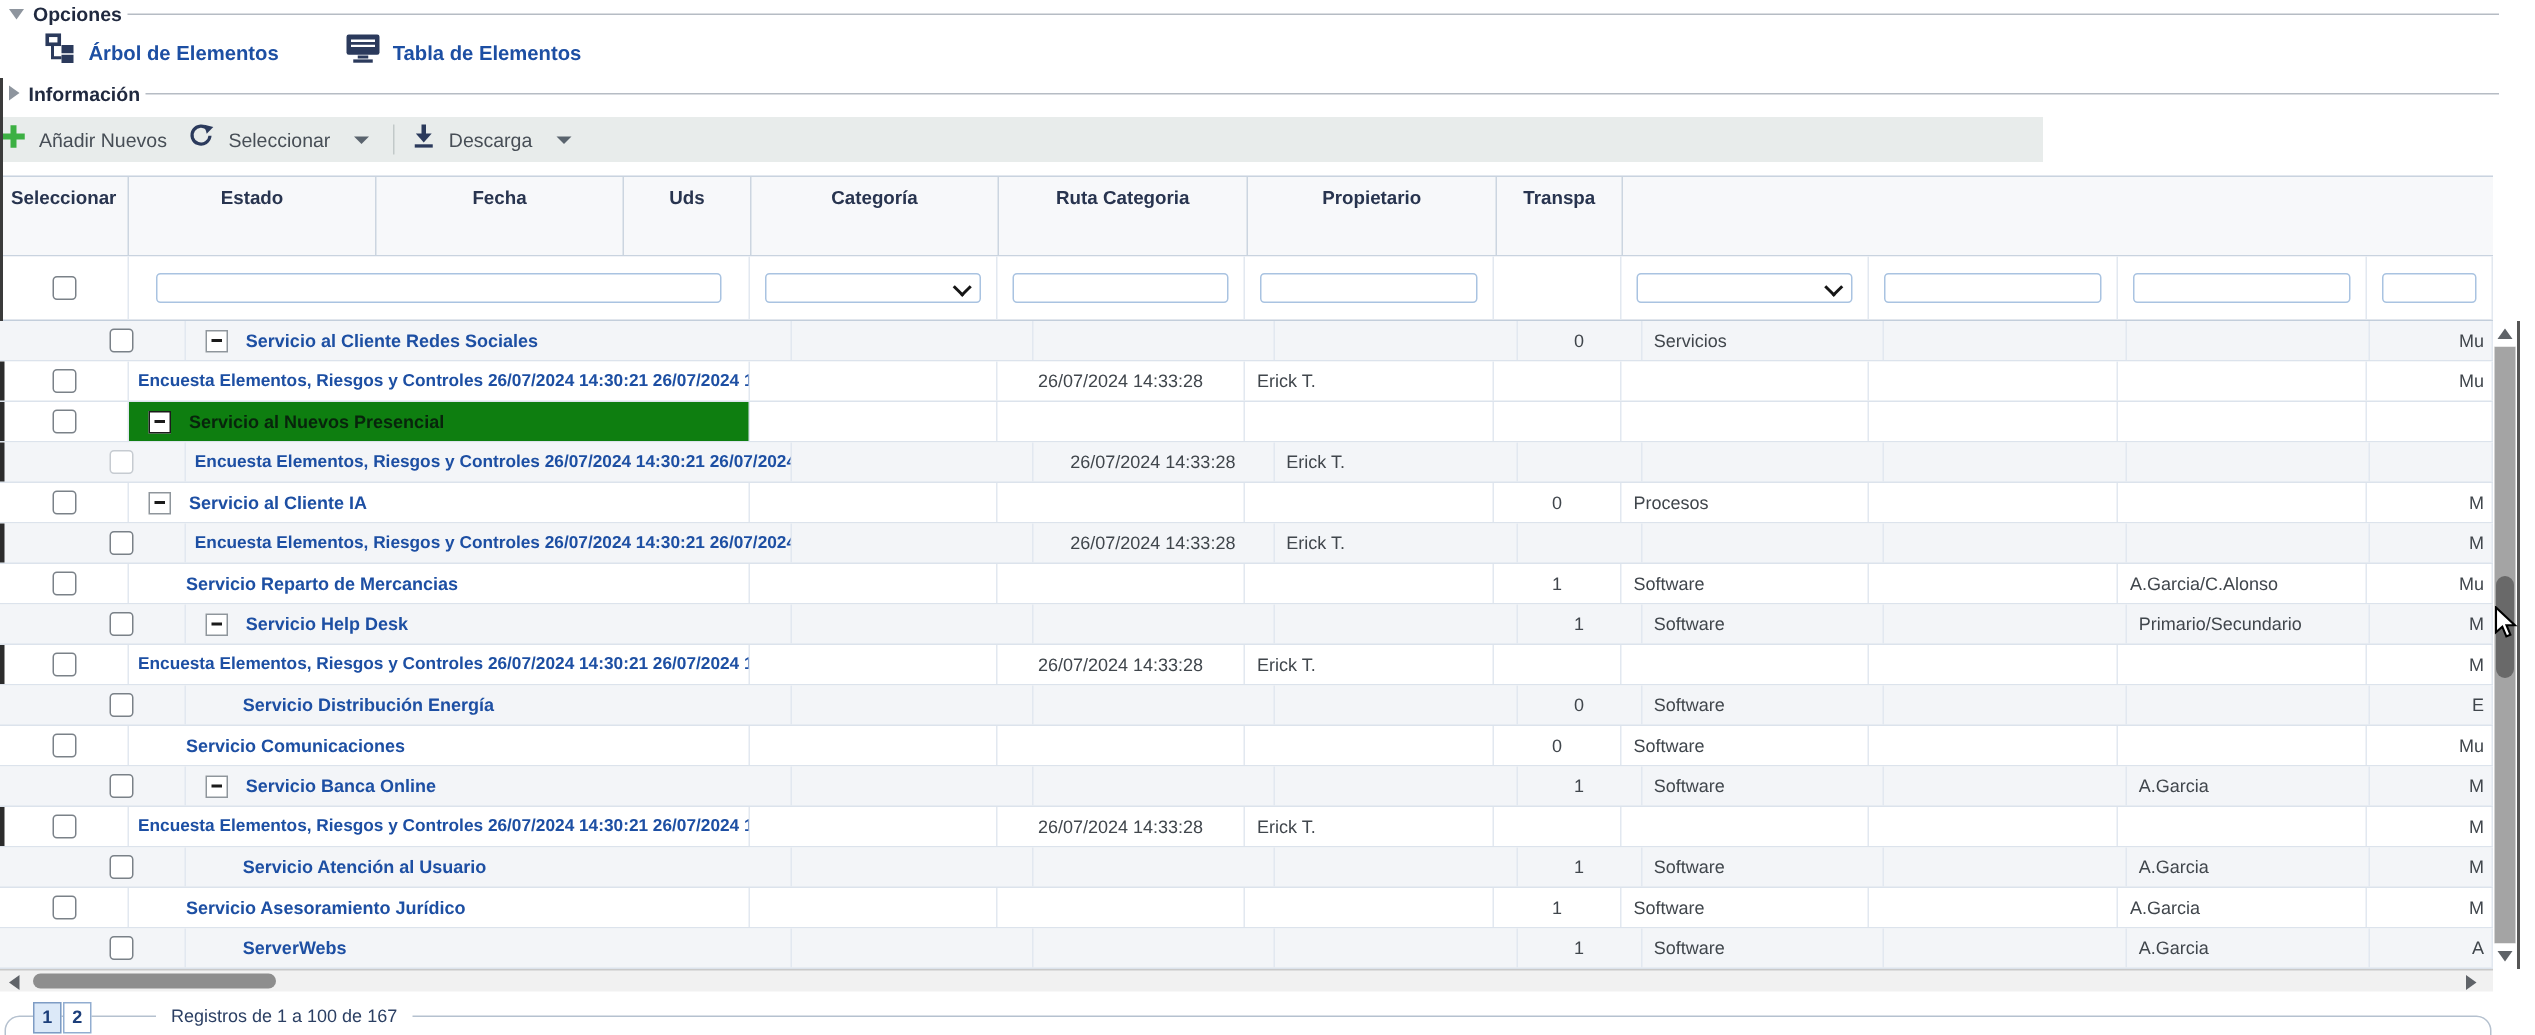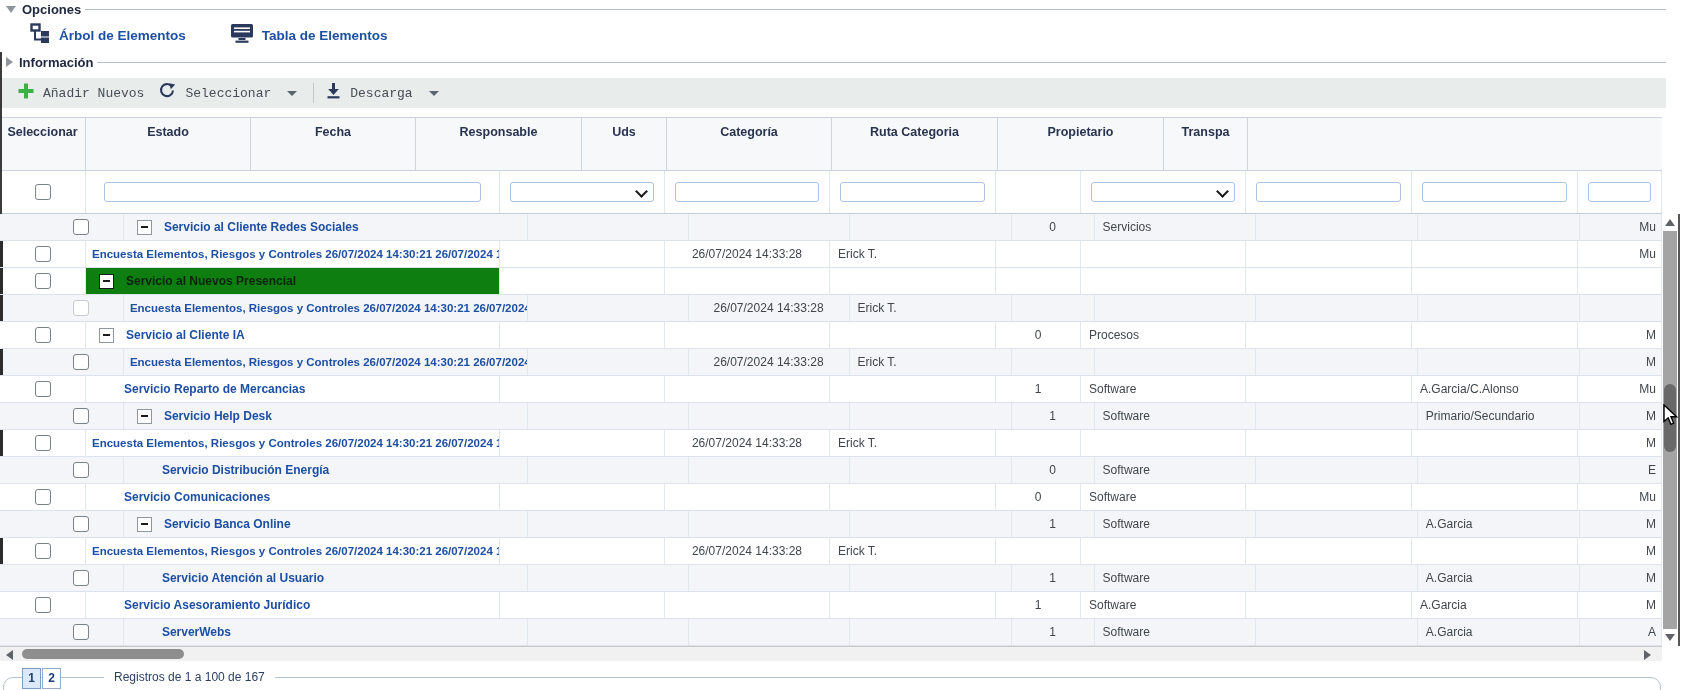--- a/index.html
+++ b/index.html
@@ -14,22 +14,22 @@
             border-top:7px solid #8e959e;}
   .tri-right{width:0;height:0;border-top:5px solid transparent;border-bottom:5px solid transparent;
              border-left:7px solid #8e959e;}
 
   
   #views{position:absolute;top:21px;left:30px;height:28px;display:flex;align-items:center;gap:44px;}
   .viewlink{display:flex;align-items:center;gap:8px;cursor:pointer;}
   .viewlink .vlabel{font-size:13.5px;font-weight:bold;color:#1d4fa3;white-space:nowrap;}
 
   
-  #toolbar{position:absolute;top:78px;left:0;width:1666px;height:30px;background:#e8eceb;
-           display:flex;align-items:center;padding-left:18px;box-sizing:border-box;font-family:Liberation Mono, monospace;}
+  #toolbar{position:absolute;top:78px;left:0;width:1362px;height:30px;background:#e8eceb;
+           display:flex;align-items:center;padding-left:1px;box-sizing:border-box;}
   .tbtn{display:flex;align-items:center;gap:9px;margin-right:14px;cursor:pointer;}
   .tbtn .tlabel{font-size:13px;color:#474e56;white-space:nowrap;}
   .caret{width:0;height:0;border-left:5px solid transparent;border-right:5px solid transparent;
          border-top:5px solid #5a646e;margin-left:7px;}
   .tsep{width:1px;height:20px;background:#c2c9c9;margin:0 12px 0 2px;}
 
   
   #grid{position:absolute;top:117px;left:0;width:1662px;}
   .trow{display:flex;box-sizing:border-box;position:relative;background:#fff;}
   .cell{box-sizing:border-box;border-right:1px solid #e2e8f0;overflow:hidden;white-space:nowrap;
@@ -177,23 +177,20 @@
     <div class="trow" id="header-row">
         <div class="cell" style="width: 86px;">
           <span>Seleccionar</span>
         </div>
         <div class="cell" style="width: 165px;">
           <span>Estado</span>
         </div>
         <div class="cell" style="width: 165px;">
           <span>Fecha</span>
         </div>
-        <div class="cell" style="width: 166px;">
-          <span>Responsable</span>
-        </div>
         <div class="cell" style="width: 85px;">
           <span>Uds</span>
         </div>
         <div class="cell" style="width: 165px;">
           <span>Categoría</span>
         </div>
         <div class="cell" style="width: 166px;">
           <span>Ruta Categoria</span>
         </div>
         <div class="cell" style="width: 166px;">

